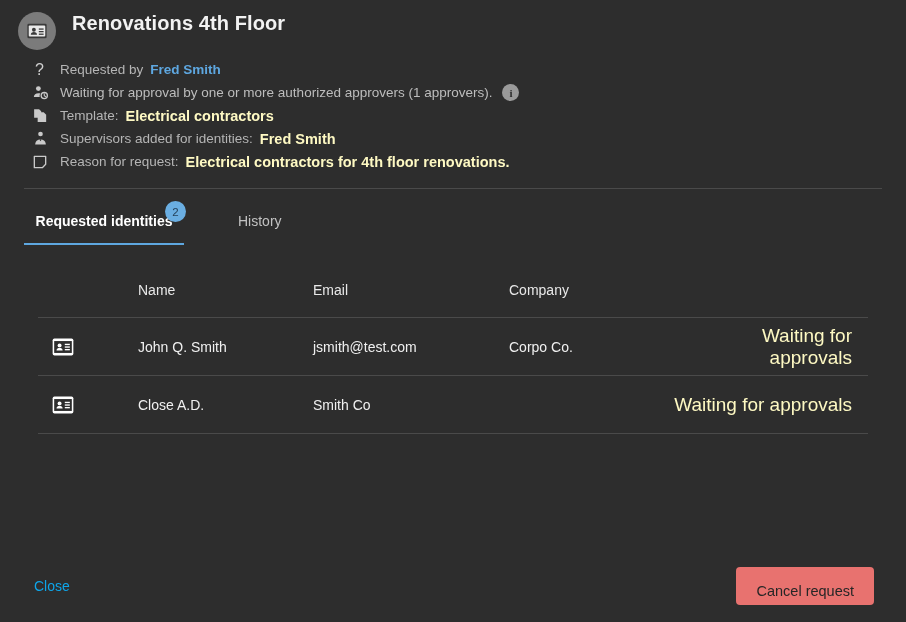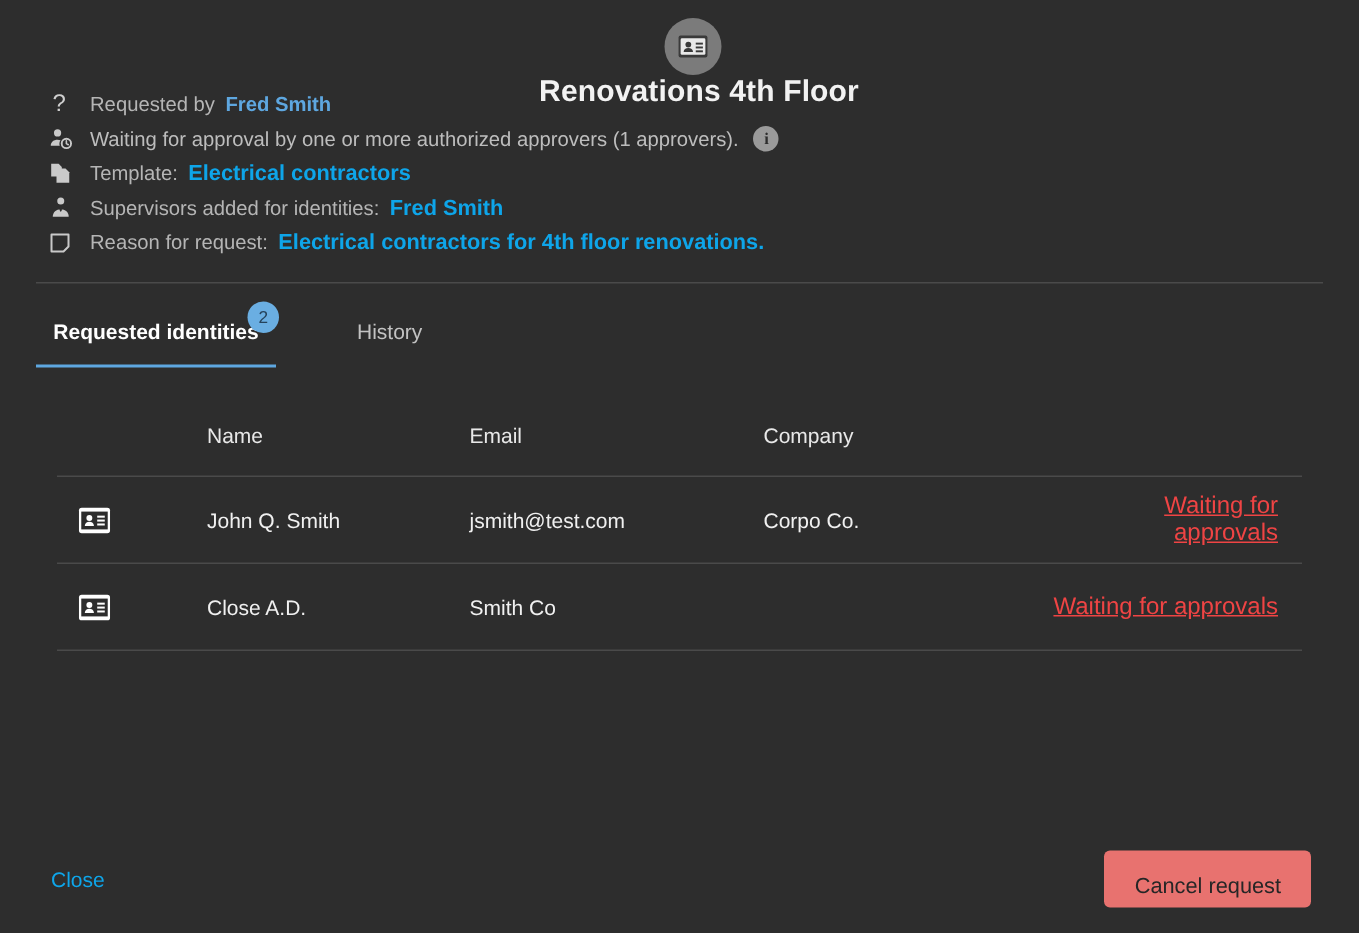--- a/index.html
+++ b/index.html
@@ -20,25 +20,24 @@
     height: 622px;
     position: relative;
     box-sizing: border-box;
     display: flex;
     flex-direction: column;
   }
 
   
   .header {
     display: flex;
-    align-items: center;
+    align-items: flex-start;
     padding: 12px 0 0 10px;
     height: 48px;
     box-sizing: border-box;
-    flex-direction: column;
   }
   .avatar {
     width: 38px;
     height: 38px;
     border-radius: 50%;
     background: #7b7b7b;
     display: flex;
     align-items: center;
     justify-content: center;
     flex: 0 0 auto;
@@ -84,21 +83,21 @@
     font-weight: normal;
   }
   .info-label {
     font-size: 13.5px;
     color: #b5b5b5;
     margin-left: 6px;
     white-space: nowrap;
   }
   .info-value {
     font-size: 14.5px;
-    color: #0ea5e9;
+    color: #fef9c3;
     font-weight: bold;
     margin-left: 7px;
     white-space: nowrap;
   }
   .info-link {
     font-size: 13.5px;
     color: #5ea7e0;
     font-weight: bold;
     margin-left: 7px;
     white-space: nowrap;
@@ -213,24 +212,23 @@
     align-items: flex-end;
     height: 100%;
     padding-bottom: 7px;
     box-sizing: border-box;
   }
   .td {
     font-size: 14px;
     color: #f0f0f0;
   }
   .status-link {
-    font-size: 16px;
-    color: #ef4444;
-    cursor: pointer;
-    text-decoration: underline;
+    font-size: 19px;
+    color: #fef9c3;
+    cursor: pointer;
   }
 
   
   .footer {
     position: absolute;
     left: 0;
     right: 0;
     bottom: 0;
     height: 72px;
     display: flex;

